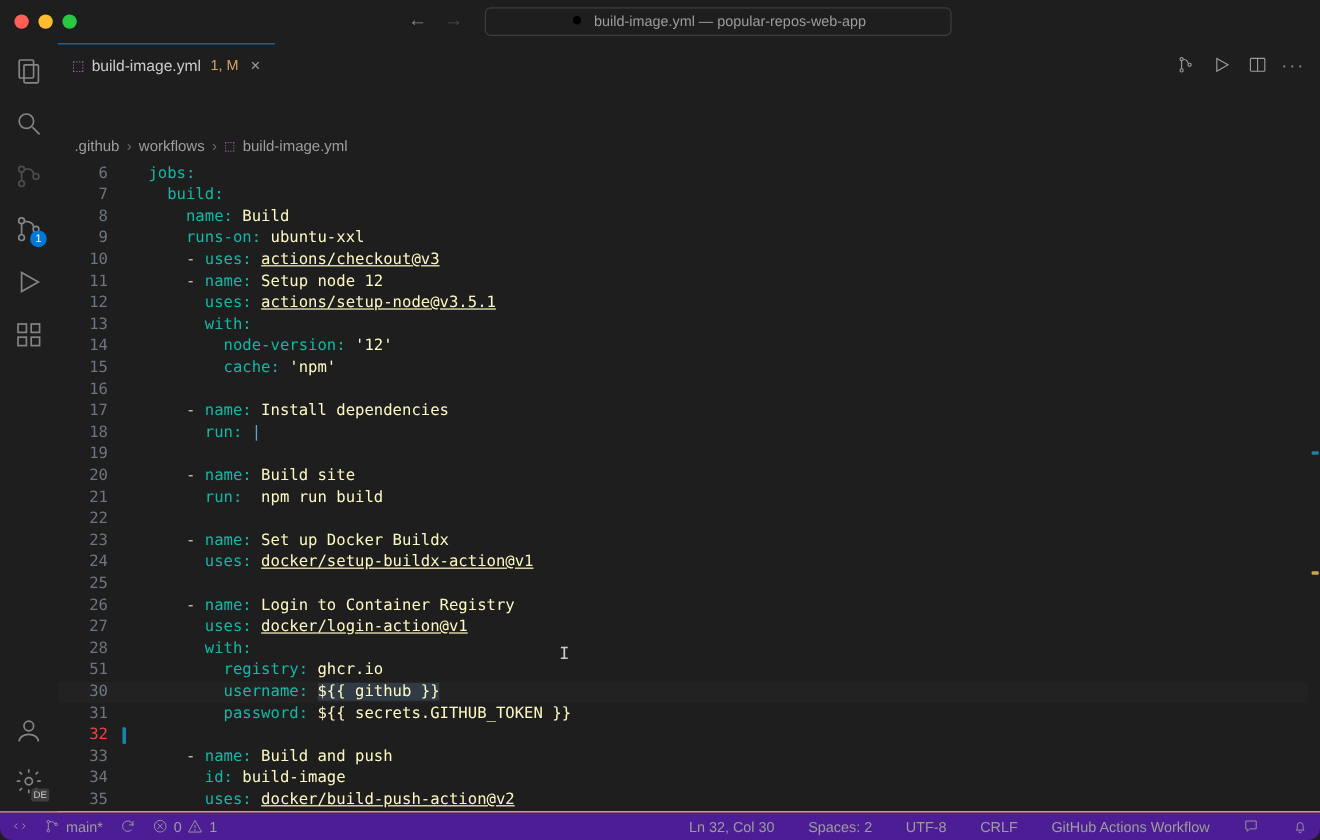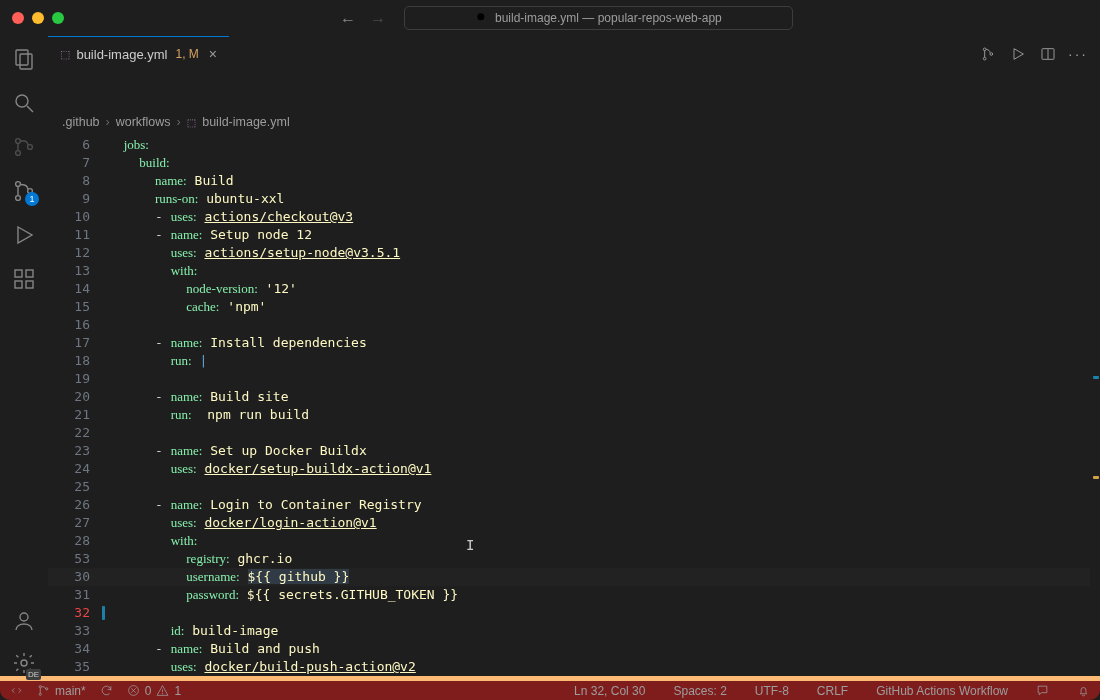--- a/index.html
+++ b/index.html
@@ -76,20 +76,21 @@
     background: #0078d4;
     color: #fff;
     border-radius: 8px;
     font-size: 9px;
     min-width: 14px; height: 14px;
     display: flex; align-items: center; justify-content: center;
     padding: 0 3px;
   }
   .activitybar .bottom {
     margin-top: auto;
+    margin-bottom: 12px;
     display: flex; flex-direction: column; gap: 16px; align-items: center;
   }
   .de-badge {
     position: absolute; bottom: -4px; right: -4px;
     background: #3d3d3d; color: #ccc;
     font-size: 8px; padding: 1px 2px; border-radius: 2px;
   }
 
   
   .editor-pane { flex: 1; display: flex; flex-direction: column; min-width: 0; background: #1e1e1e; }
@@ -155,21 +156,21 @@
   .glyph-margin {
     width: 10px;
   }
   .glyph-margin .glyph { height: 18px; display: flex; align-items: center; justify-content: center; }
   .glyph-margin .mod-bar {
     width: 3px; height: 14px; background: #1b81a8; border-radius: 1px;
   }
 
   .code-lines { flex: 1; position: relative; }
   .line { height: 18px; white-space: pre; color: #cccccc; }
-  .k { color: #86efac; font-family: Liberation Serif, serif; }      
+  .k { color: #14b8a6; }      
   .s { color: #fef9c3; }      
   .d { color: #cccccc; }      
   .u { text-decoration: underline; }
   .pipe { color: #5aa7d3; }
   .hl { background: rgba(100,150,200,0.22); text-align: center; }
   .curline::before {
     content: "";
     position: absolute;
     left: -60px; right: 0;
     height: 18px;
@@ -189,22 +190,22 @@
     background: transparent;
     position: relative;
   }
   .minimap .mm-dot { position: absolute; right: 1px; width: 6px; height: 3px; border-radius: 1px; }
   .mm-blue { background: #1b81a8; top: 240px; }
   .mm-yellow { background: #d2a34a; top: 340px; }
 
   
   .statusbar {
     height: 24px;
-    background: #7f1d1d;
-    border-top: 5px solid #fdba74;
+    background: #4c1d95;
+    border-top: 1px solid #fdba74;
     display: flex;
     align-items: center;
     font-size: 12px;
     color: #9d9d9d;
     padding: 0 10px;
     gap: 14px;
   }
   .statusbar .remote {
     background: transparent;
     display: flex; align-items: center; gap: 4px;
@@ -358,21 +359,21 @@
           <div class="ln">19</div>
           <div class="ln">20</div>
           <div class="ln">21</div>
           <div class="ln">22</div>
           <div class="ln">23</div>
           <div class="ln">24</div>
           <div class="ln">25</div>
           <div class="ln">26</div>
           <div class="ln">27</div>
           <div class="ln">28</div>
-          <div class="ln">53</div>
+          <div class="ln">51</div>
           <div class="ln">30</div>
           <div class="ln">31</div>
           <div class="ln current">32</div>
           <div class="ln">33</div>
           <div class="ln">34</div>
           <div class="ln">35</div>
           <div class="ln">36</div>
           <div class="ln">37</div>
           <div class="ln">38</div>
         </div>
@@ -435,22 +436,22 @@
           <div class="line">      <span class="d">- </span><span class="k">name:</span><span class="d"> </span><span class="s">Set up Docker Buildx</span></div>
           <div class="line">        <span class="k">uses:</span><span class="d"> </span><span class="s u">docker/setup-buildx-action@v1</span></div>
           <div class="line"></div>
           <div class="line">      <span class="d">- </span><span class="k">name:</span><span class="d"> </span><span class="s">Login to Container Registry</span></div>
           <div class="line">        <span class="k">uses:</span><span class="d"> </span><span class="s u">docker/login-action@v1</span></div>
           <div class="line">        <span class="k">with:</span></div>
           <div class="line">          <span class="k">registry:</span><span class="d"> </span><span class="s">ghcr.io</span></div>
           <div class="line curline">          <span class="k">username:</span><span class="d"> </span><span class="s hl">${{ github }}</span></div>
           <div class="line">          <span class="k">password:</span><span class="d"> </span><span class="s">${{ secrets.GITHUB_TOKEN }}</span></div>
           <div class="line"></div>
+          <div class="line">      <span class="d">- </span><span class="k">name:</span><span class="d"> </span><span class="s">Build and push</span></div>
           <div class="line">        <span class="k">id:</span><span class="d"> </span><span class="s">build-image</span></div>
-          <div class="line">      <span class="d">- </span><span class="k">name:</span><span class="d"> </span><span class="s">Build and push</span></div>
           <div class="line">        <span class="k">uses:</span><span class="d"> </span><span class="s u">docker/build-push-action@v2</span></div>
           <div class="line">        <span class="k">with:</span></div>
         </div>
       <div class="minimap">
         <div class="mm-dot mm-blue"></div>
         <div class="mm-dot mm-yellow"></div>
       </div>
     </div>
 
   </div>

